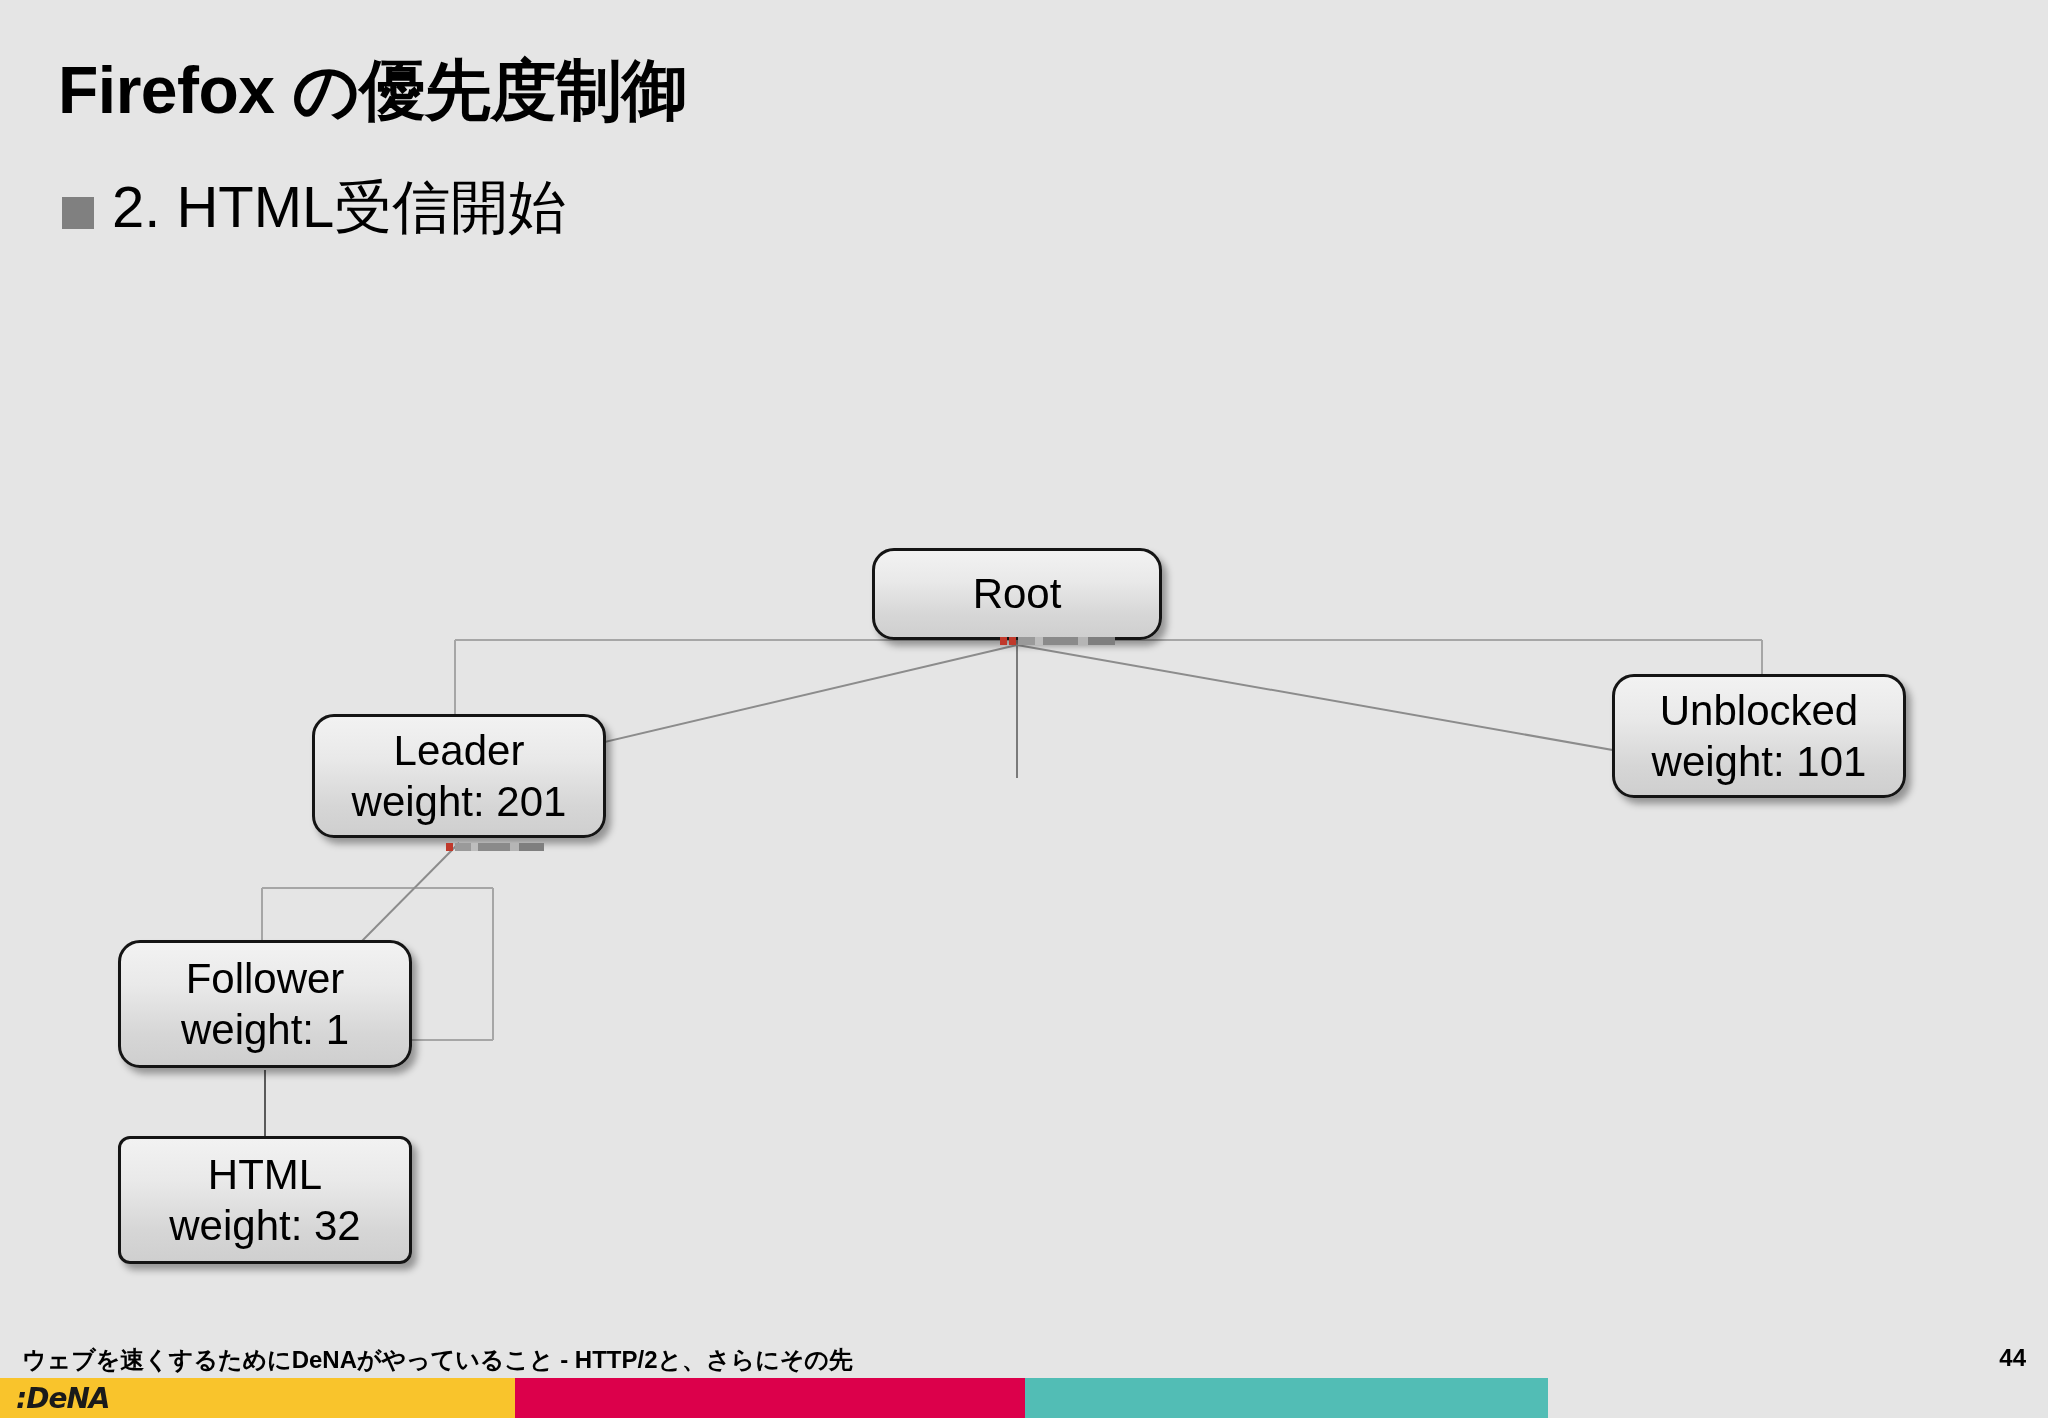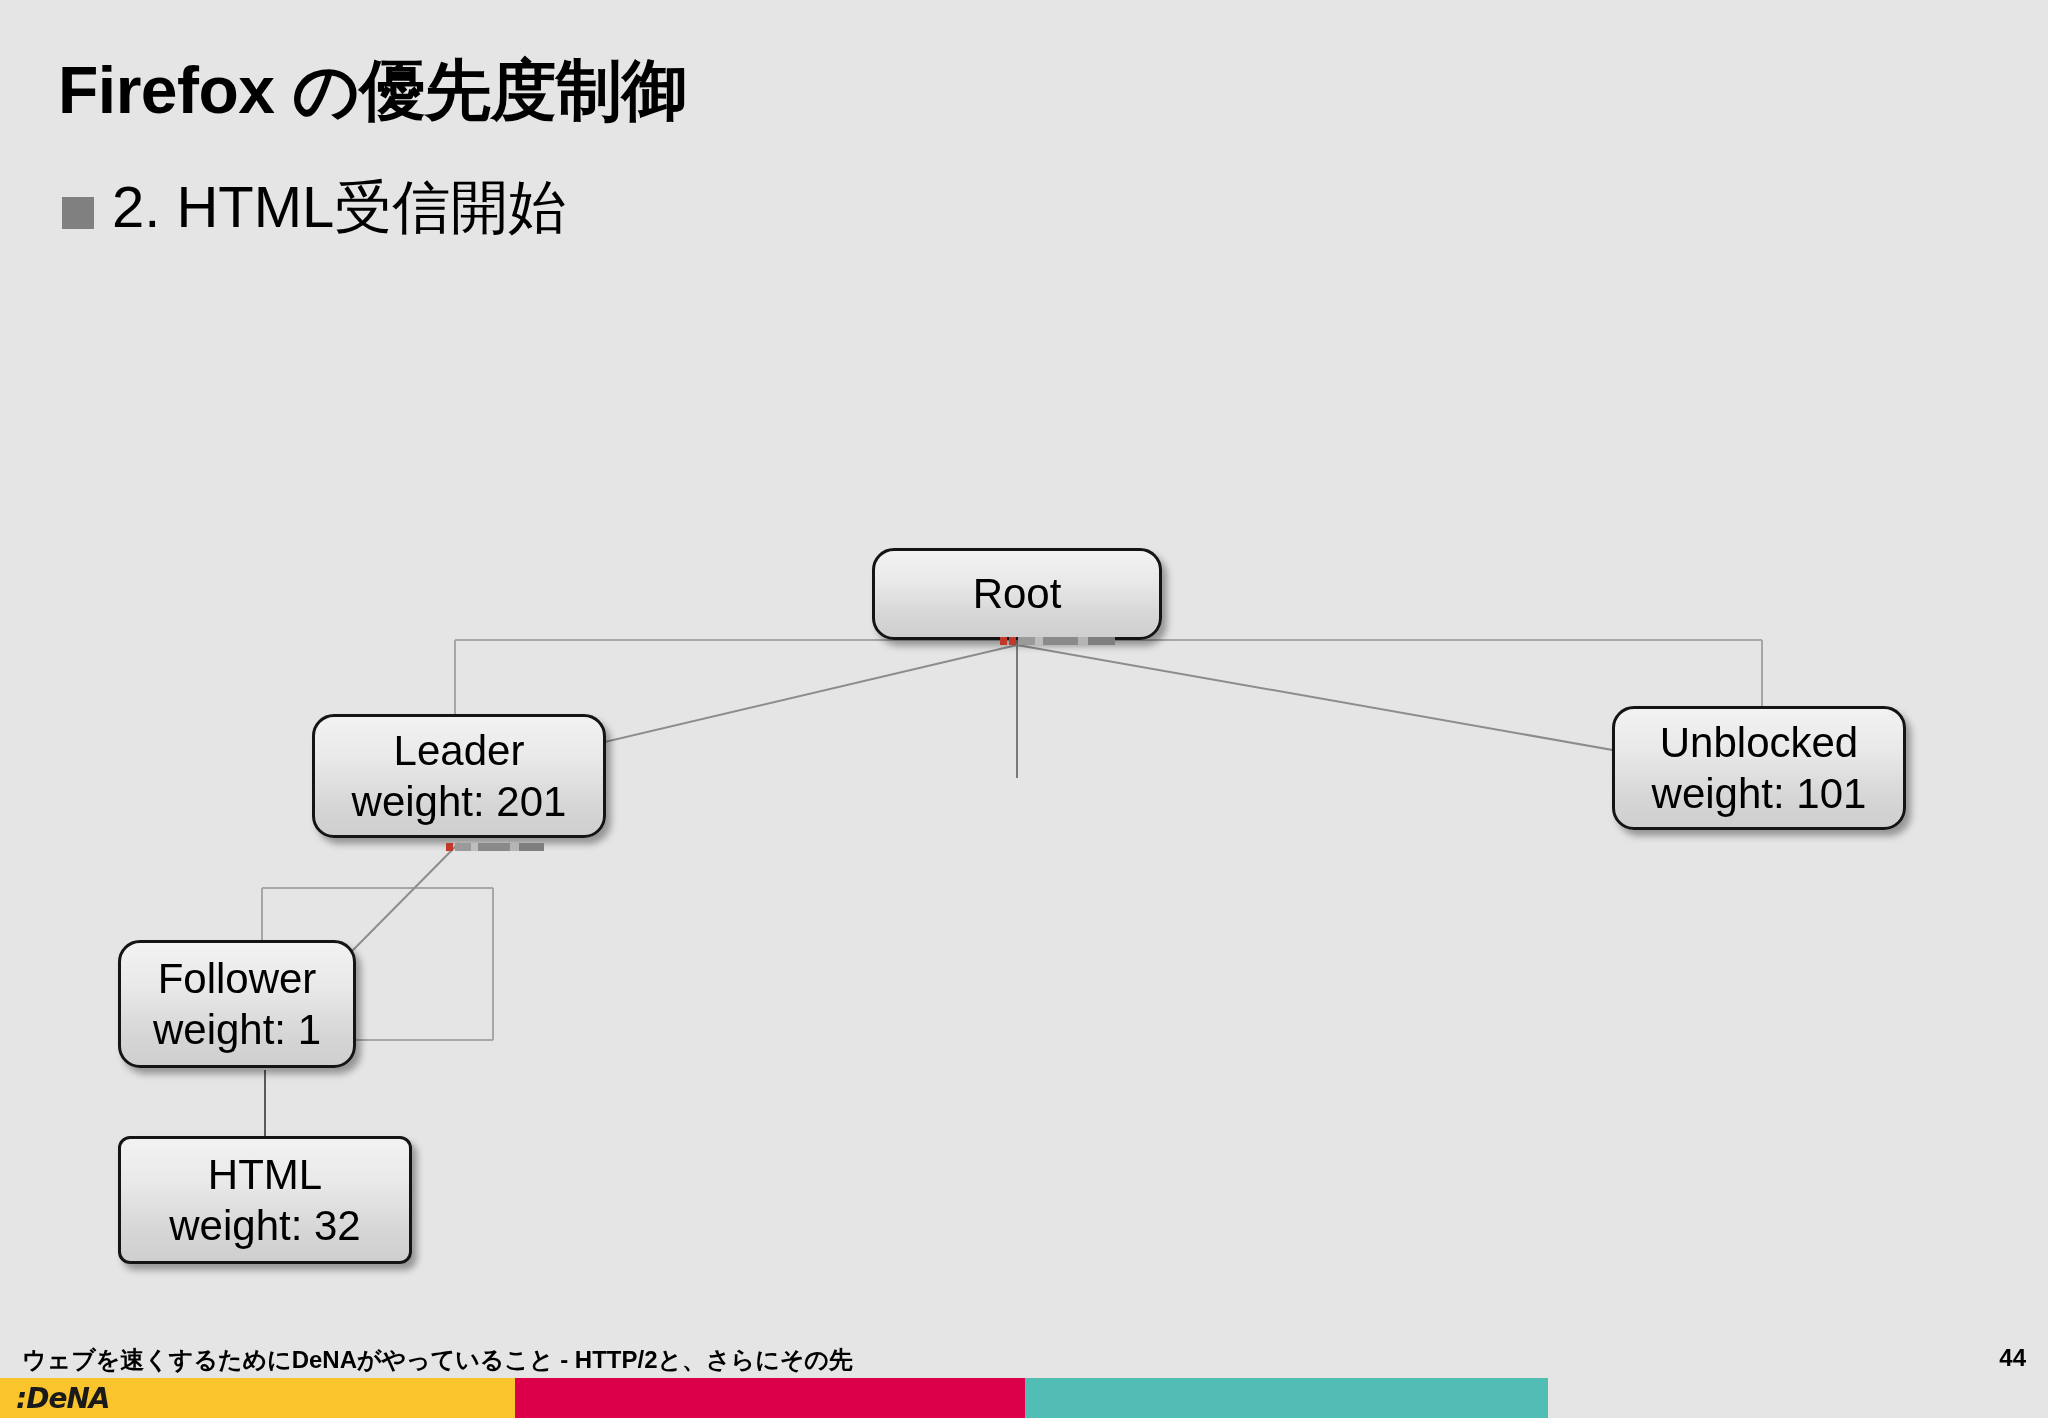--- a/index.html
+++ b/index.html
@@ -83,22 +83,22 @@
     color: #000000;
     font-size: 42px;
     line-height: 1.22;
     text-align: center;
     white-space: nowrap;
   }
   .node .line2 { display: block; }
 
   #node-root     { left: 872px;  top: 548px;  width: 290px;  height: 92px; }
   #node-leader   { left: 312px;  top: 714px;  width: 294px;  height: 124px; }
-  #node-unblocked{ left: 1612px; top: 706px;  width: 294px;  height: 124px; }
-  #node-follower { left: 118px;  top: 940px;  width: 238px;  height: 128px; }
+  #node-unblocked{ left: 1612px; top: 674px;  width: 294px;  height: 124px; }
+  #node-follower { left: 118px;  top: 940px;  width: 294px;  height: 128px; }
   #node-html     { left: 118px;  top: 1136px; width: 294px;  height: 128px; border-radius: 12px; }
 
   
   .artifact {
     position: absolute;
     height: 9px;
     display: flex;
     align-items: center;
     gap: 2px;
     overflow: hidden;

